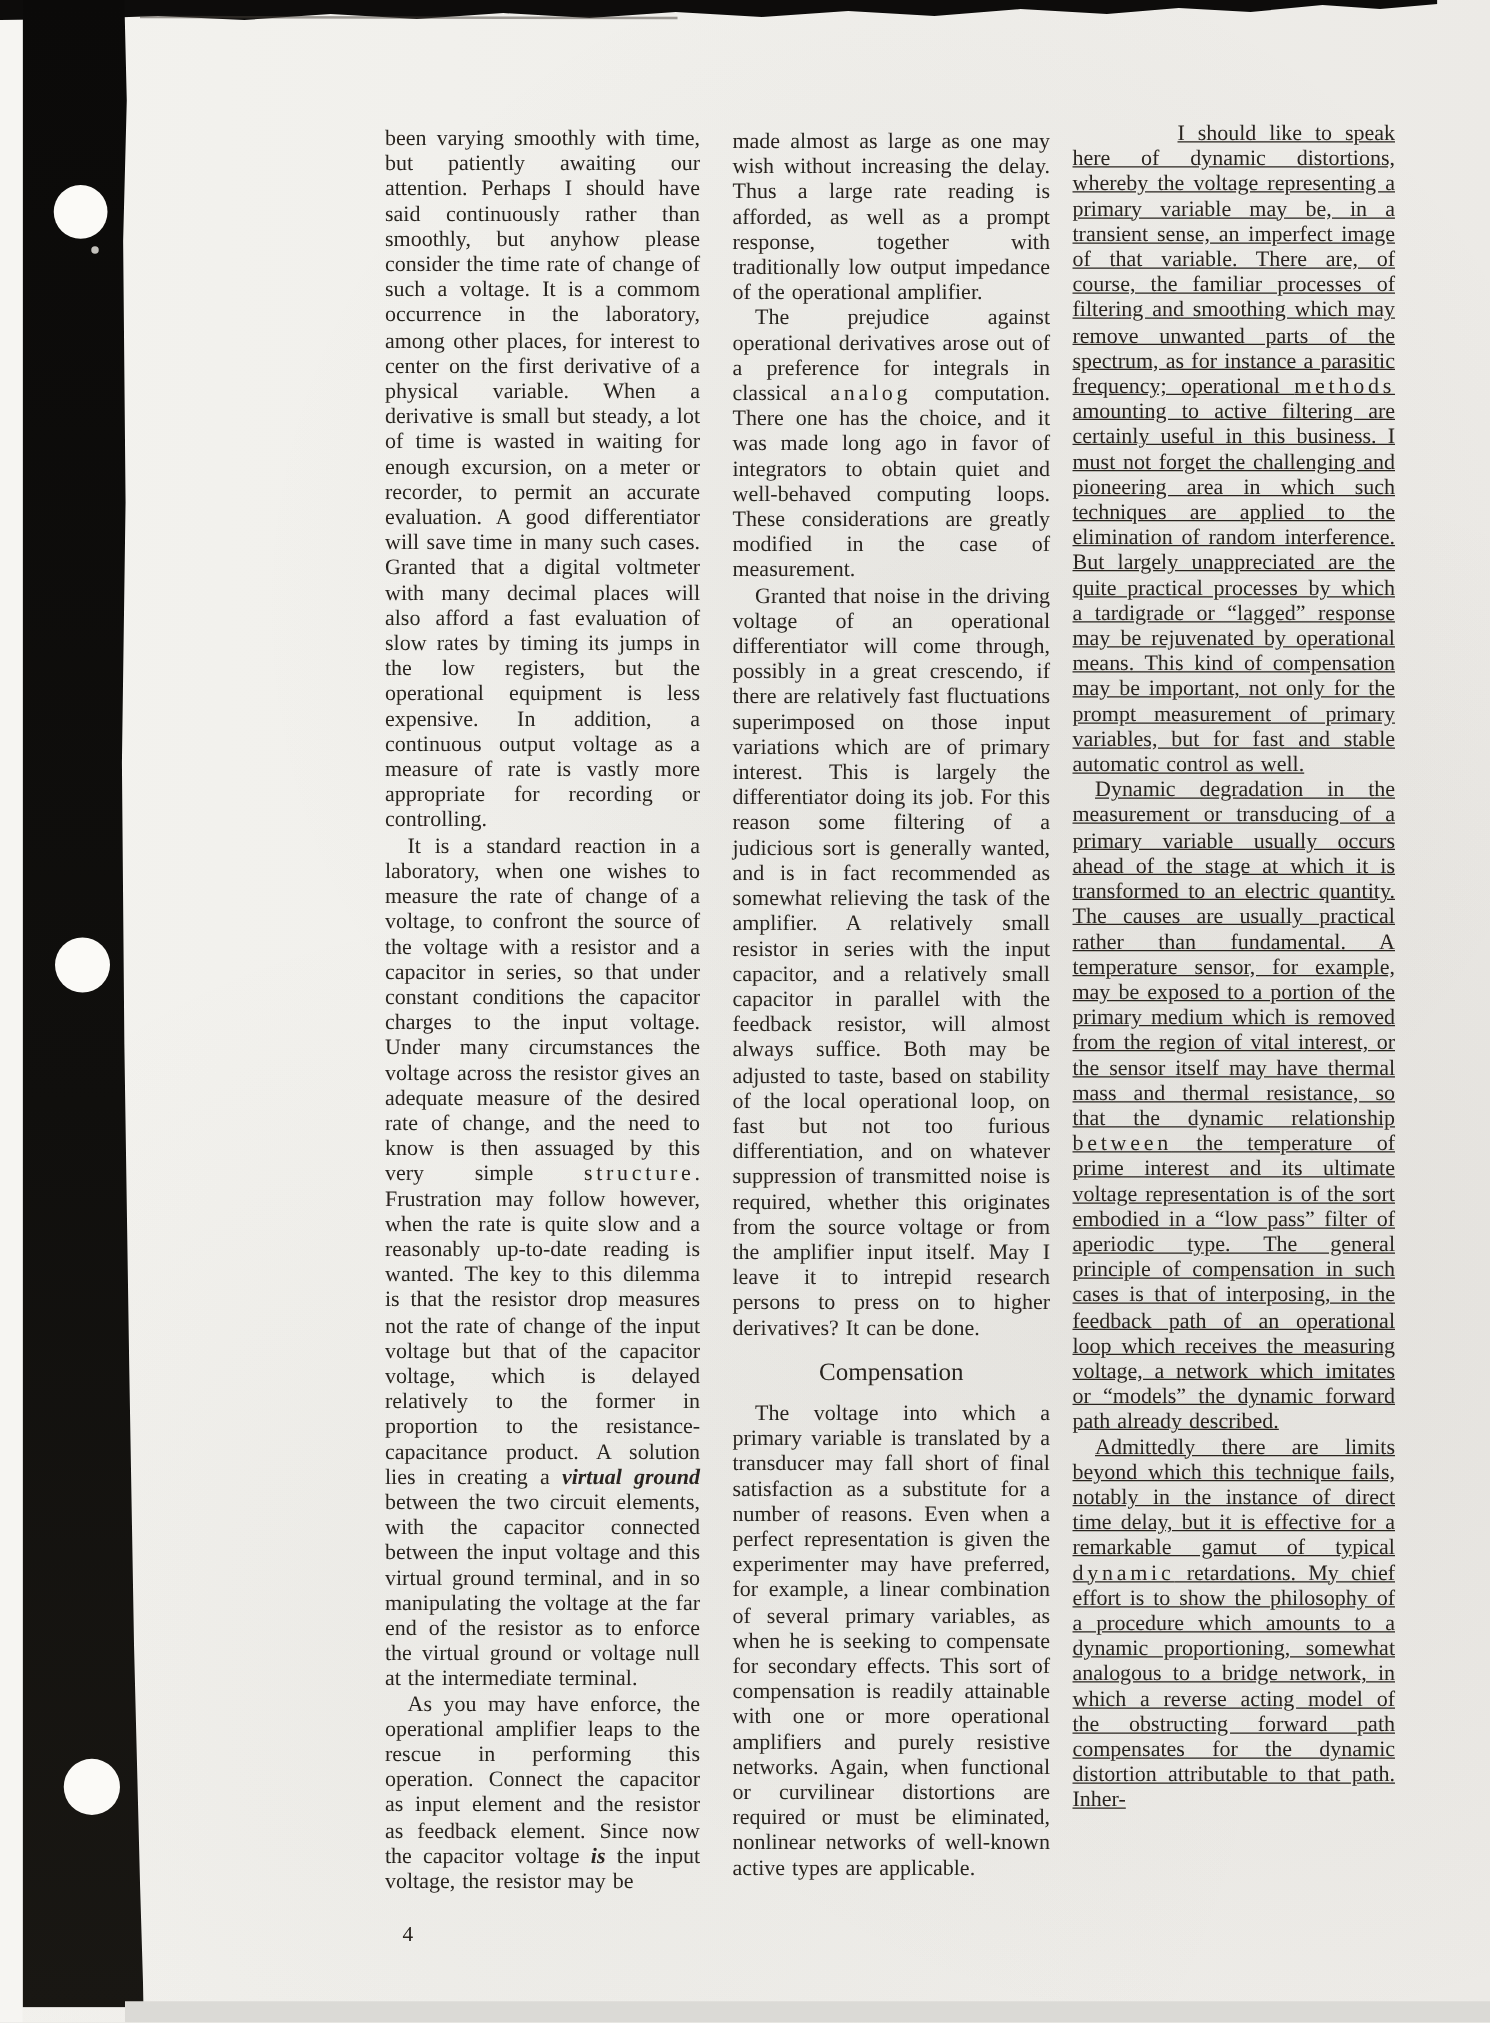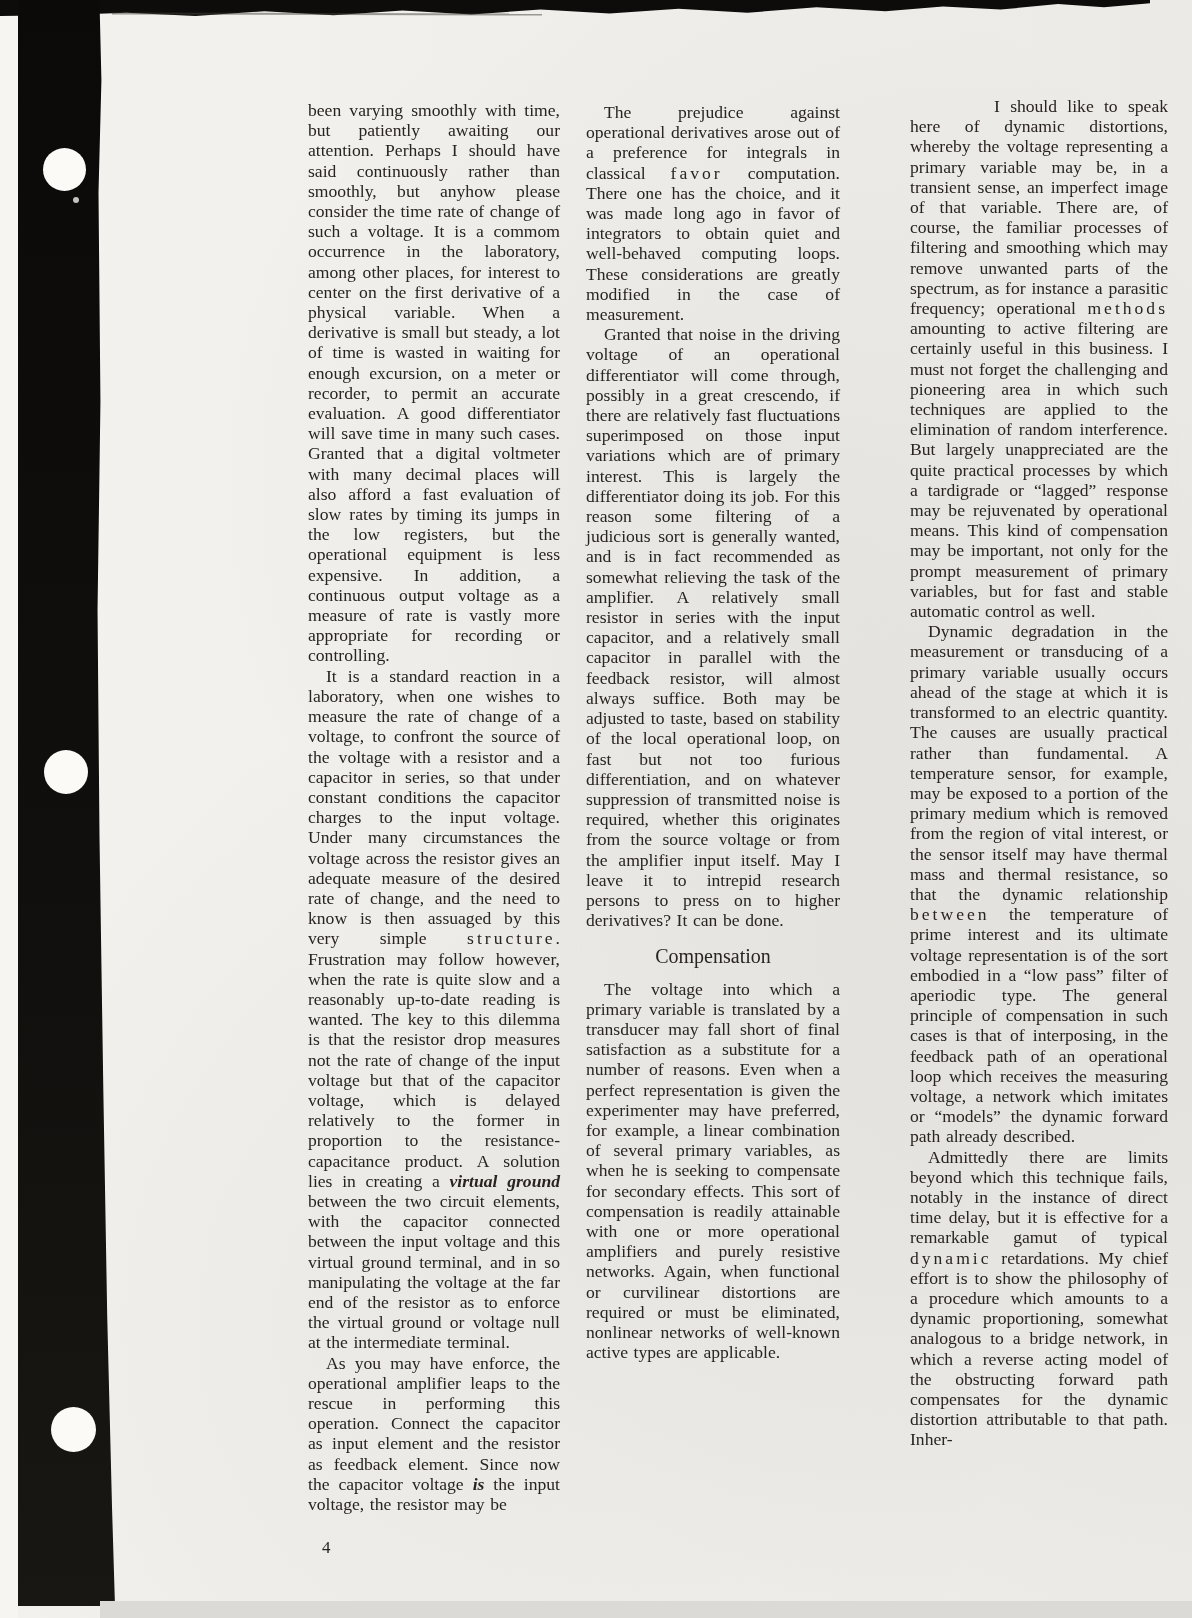--- a/index.html
+++ b/index.html
@@ -29,21 +29,21 @@
   .speck{position:absolute;left:55px;top:197px;width:6px;height:6px;border-radius:50%;background:#d8d6d0;opacity:.9;}
   .edge-line{position:absolute;top:13px;left:112px;width:430px;height:2px;background:rgba(70,64,58,0.5);transform:rotate(0.12deg);}
   .bottom-shade{position:absolute;left:100px;right:0;top:1601px;height:17px;background:#dbdad6;}
 
   .col{
     position:absolute;color:#29241f;font-size:17.6px;line-height:20.2px;
     text-align:justify;word-spacing:1.2px;
   }
   .col-1{left:308px;top:100px;width:252px;}
   .col-2{left:586px;top:102px;width:254px;}
-  .col-3{left:910px;top:96px;width:258px;}
+  .col-3{left:858px;top:96px;width:258px;text-decoration:underline;}
   .para{margin:0;text-indent:0;}
   .para.indent{text-indent:18px;}
   .para.indent-large{text-indent:84px;}
   .heading{margin:16px 0 12px 0;text-align:center;font-weight:normal;font-size:20px;text-indent:0;}
   em{font-style:italic;font-weight:bold;}
   .spread{letter-spacing:0.17em;}
   .page-number{position:absolute;left:322px;top:1538px;color:#29241f;font-size:17px;}
 </style>
 </head>
 <body>
@@ -59,21 +59,22 @@
   </div>
   <div class="edge-line"></div>
   <div class="bottom-shade"></div>
 
   <div class="col col-1">
       <p class="para"><span>been varying smoothly with time, but patiently awaiting our attention. Perhaps I should have said continuously rather than smoothly, but anyhow please consider the time rate of change of such a voltage. It is a commom occurrence in the laboratory, among other places, for interest to center on the first derivative of a physical variable. When a derivative is small but steady, a lot of time is wasted in waiting for enough excursion, on a meter or recorder, to permit an accurate evaluation. A good differentiator will save time in many such cases. Granted that a digital voltmeter with many decimal places will also afford a fast evaluation of slow rates by timing its jumps in the low registers, but the operational equipment is less expensive. In addition, a continuous output voltage as a measure of rate is vastly more appropriate for recording or controlling.</span></p>
       <p class="para indent"><span>It is a standard reaction in a laboratory, when one wishes to measure the rate of change of a voltage, to confront the source of the voltage with a resistor and a capacitor in series, so that under constant conditions the capacitor charges to the input voltage. Under many circumstances the voltage across the resistor gives an adequate measure of the desired rate of change, and the need to know is then assuaged by this very simple </span><span class="spread">structure</span><span>. Frustration may follow however, when the rate is quite slow and a reasonably up-to-date reading is wanted. The key to this dilemma is that the resistor drop measures not the rate of change of the input voltage but that of the capacitor voltage, which is delayed relatively to the former in proportion to the resistance-capacitance product. A solution lies in creating a </span><em>virtual ground</em><span> between the two circuit elements, with the capacitor connected between the input voltage and this virtual ground terminal, and in so manipulating the voltage at the far end of the resistor as to enforce the virtual ground or voltage null at the intermediate terminal.</span></p>
       <p class="para indent"><span>As you may have enforce, the operational amplifier leaps to the rescue in performing this operation. Connect the capacitor as input element and the resistor as feedback element. Since now the capacitor voltage </span><em>is</em><span> the input voltage, the resistor may be</span></p>
     </div>
   <div class="col col-2">
-      <p class="para indent"><span>The prejudice against operational derivatives arose out of a preference for integrals in classical </span><span class="spread">favor</span><span> computation. There one has the choice, and it was made long ago in favor of integrators to obtain quiet and well-behaved computing loops. These considerations are greatly modified in the case of measurement.</span></p>
+      <p class="para"><span>made almost as large as one may wish without increasing the delay. Thus a large rate reading is afforded, as well as a prompt response, together with traditionally low output impedance of the operational amplifier.</span></p>
+      <p class="para indent"><span>The prejudice against operational derivatives arose out of a preference for integrals in classical </span><span class="spread">analog</span><span> computation. There one has the choice, and it was made long ago in favor of integrators to obtain quiet and well-behaved computing loops. These considerations are greatly modified in the case of measurement.</span></p>
       <p class="para indent"><span>Granted that noise in the driving voltage of an operational differentiator will come through, possibly in a great crescendo, if there are relatively fast fluctuations superimposed on those input variations which are of primary interest. This is largely the differentiator doing its job. For this reason some filtering of a judicious sort is generally wanted, and is in fact recommended as somewhat relieving the task of the amplifier. A relatively small resistor in series with the input capacitor, and a relatively small capacitor in parallel with the feedback resistor, will almost always suffice. Both may be adjusted to taste, based on stability of the local operational loop, on fast but not too furious differentiation, and on whatever suppression of transmitted noise is required, whether this originates from the source voltage or from the amplifier input itself. May I leave it to intrepid research persons to press on to higher derivatives? It can be done.</span></p>
       <h3 class="heading"><span>Compensation</span></h3>
       <p class="para indent"><span>The voltage into which a primary variable is translated by a transducer may fall short of final satisfaction as a substitute for a number of reasons. Even when a perfect representation is given the experimenter may have preferred, for example, a linear combination of several primary variables, as when he is seeking to compensate for secondary effects. This sort of compensation is readily attainable with one or more operational amplifiers and purely resistive networks. Again, when functional or curvilinear distortions are required or must be eliminated, nonlinear networks of well-known active types are applicable.</span></p>
     </div>
   <div class="col col-3">
       <p class="para indent-large"><span>I should like to speak here of dynamic distortions, whereby the voltage representing a primary variable may be, in a transient sense, an imperfect image of that variable. There are, of course, the familiar processes of filtering and smoothing which may remove unwanted parts of the spectrum, as for instance a parasitic frequency; operational </span><span class="spread">methods</span><span> amounting to active filtering are certainly useful in this business. I must not forget the challenging and pioneering area in which such techniques are applied to the elimination of random interference. But largely unappreciated are the quite practical processes by which a tardigrade or “lagged” response may be rejuvenated by operational means. This kind of compensation may be important, not only for the prompt measurement of primary variables, but for fast and stable automatic control as well.</span></p>
       <p class="para indent"><span>Dynamic degradation in the measurement or transducing of a primary variable usually occurs ahead of the stage at which it is transformed to an electric quantity. The causes are usually practical rather than fundamental. A temperature sensor, for example, may be exposed to a portion of the primary medium which is removed from the region of vital interest, or the sensor itself may have thermal mass and thermal resistance, so that the dynamic relationship </span><span class="spread">between</span><span> the temperature of prime interest and its ultimate voltage representation is of the sort embodied in a “low pass” filter of aperiodic type. The general principle of compensation in such cases is that of interposing, in the feedback path of an operational loop which receives the measuring voltage, a network which imitates or “models” the dynamic forward path already described.</span></p>
       <p class="para indent"><span>Admittedly there are limits beyond which this technique fails, notably in the instance of direct time delay, but it is effective for a remarkable gamut of typical </span><span class="spread">dynamic</span><span> retardations. My chief effort is to show the philosophy of a procedure which amounts to a dynamic proportioning, somewhat analogous to a bridge network, in which a reverse acting model of the obstructing forward path compensates for the dynamic distortion attributable to that path. Inher-</span></p>
     </div>
 

